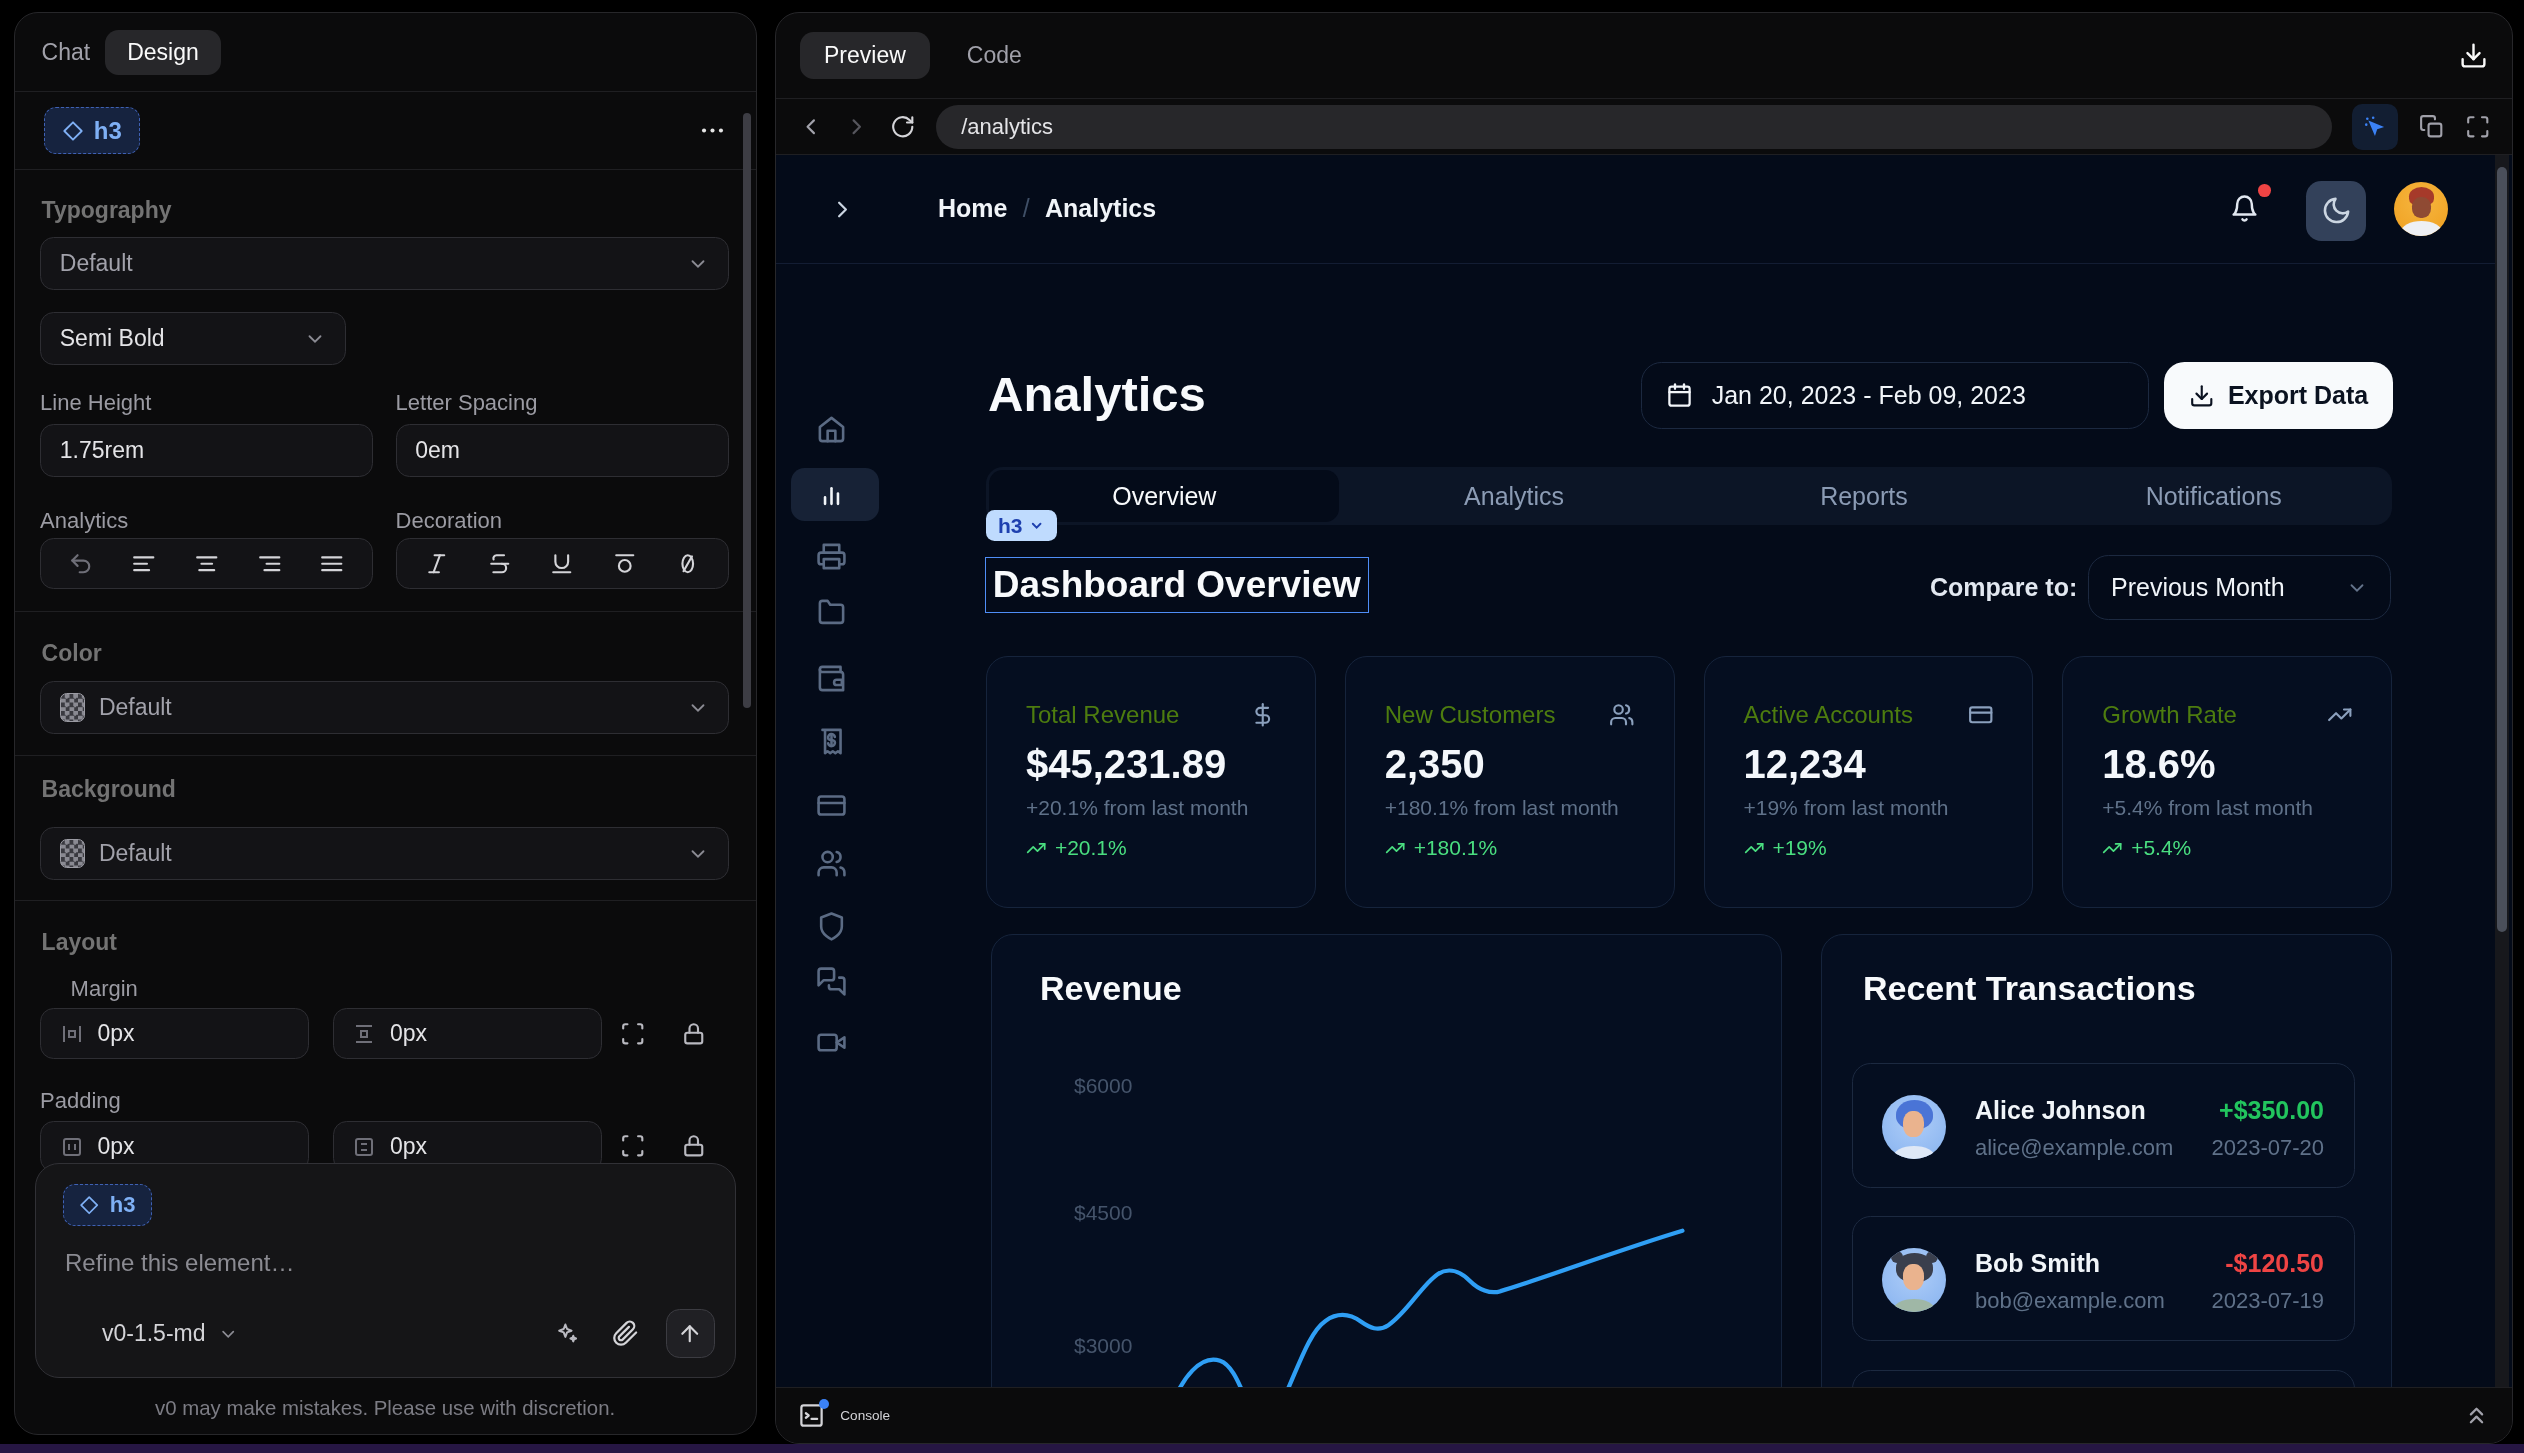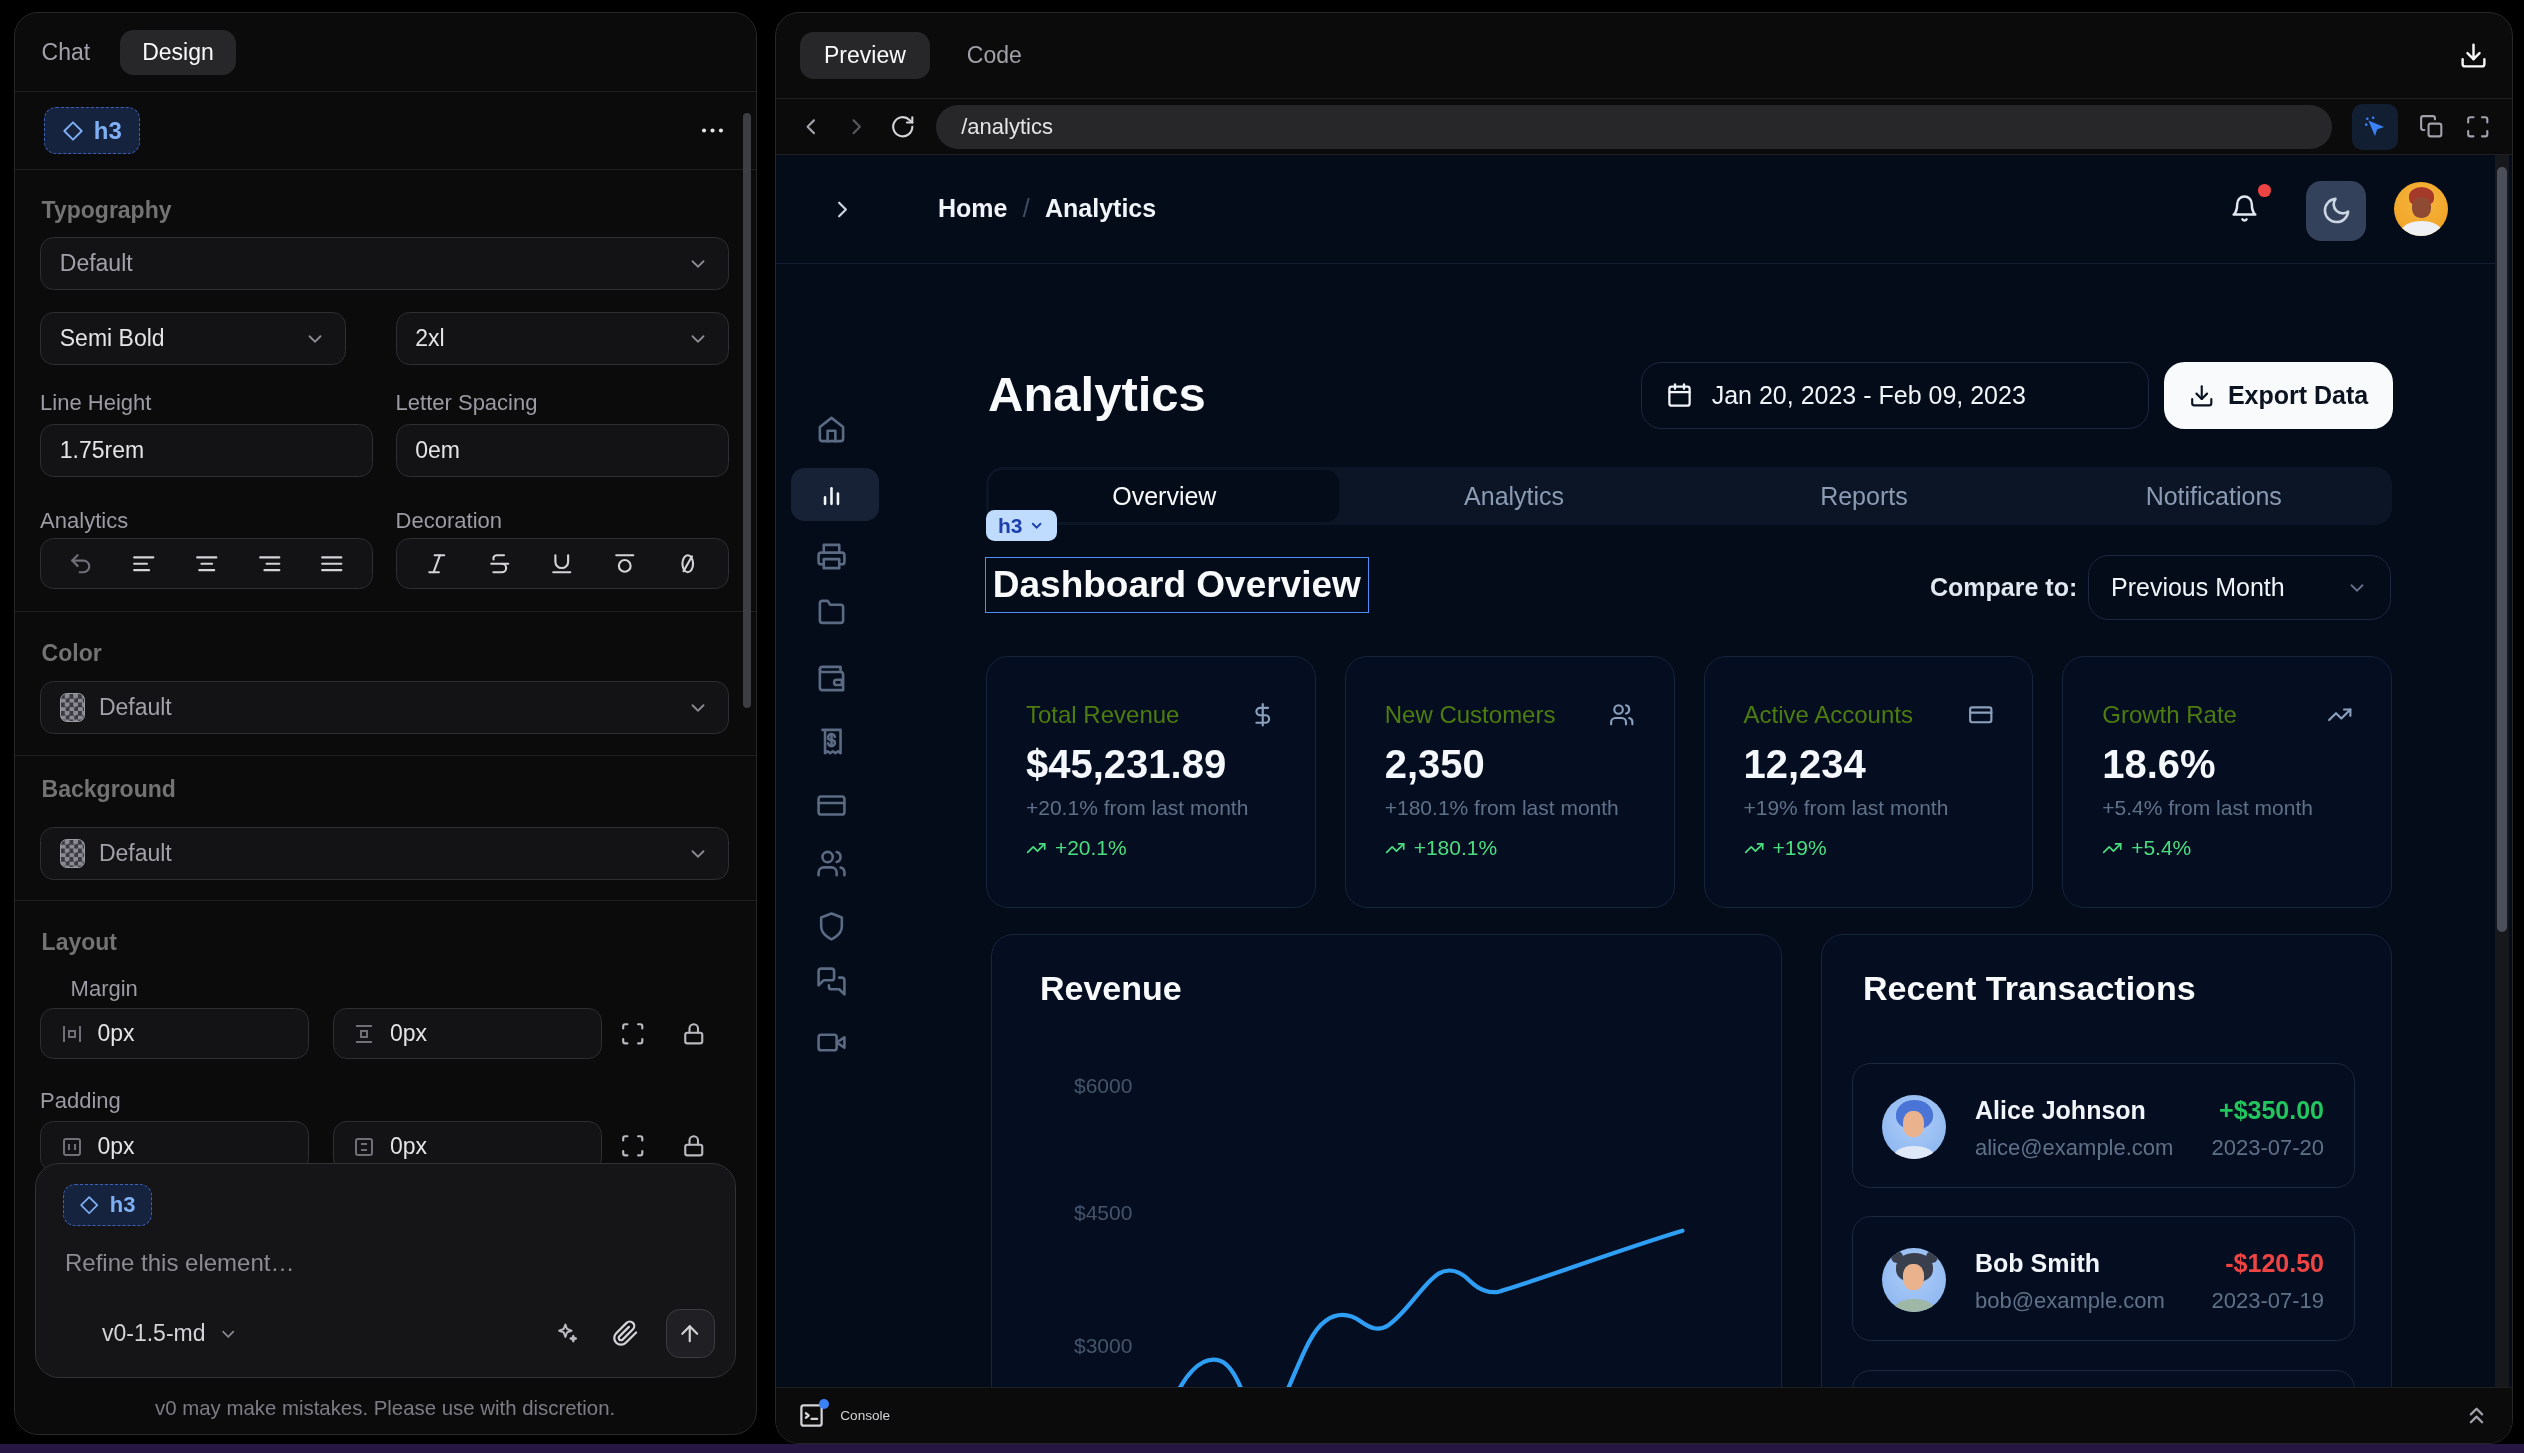--- a/index.html
+++ b/index.html
@@ -10,21 +10,21 @@
 
   .purple-strip { position:absolute; left:0; right:0; bottom:0; height:10.2px; background:#261643; }
 
   .panel { position:absolute; background:#0b0b0c; border:0.9px solid #27272a; border-radius:24px; overflow:hidden; }
   .panel-left  { left:13.6px; top:12px; width:743px; height:1423px; }
   .panel-right { left:775px; top:12px; width:1738px; height:1432px; }
 
   .divider { position:absolute; left:0; right:0; height:0.9px; background:#1f1f22; }
 
   
-  .lp-tabs { position:absolute; top:0; left:0; right:0; height:78px; display:flex; align-items:center; padding:0 27px; gap:30px; }
+  .lp-tabs { position:absolute; top:0; left:0; right:0; height:78px; display:flex; align-items:center; padding:0 27px; gap:15px; }
   .tab-chat { font-size:23px; color:#a1a1aa; cursor:default; }
   .tab-design { font-size:23px; color:#fafafa; background:#27272a; border-radius:13.6px; padding:9px 22px; }
 
   .lp-badge-row { position:absolute; top:79px; left:0; right:0; height:77px; display:flex; align-items:center; justify-content:space-between; padding:0 29px; }
   .el-badge { display:inline-flex; align-items:center; gap:10.2px; background:#16233f; border:1.7px dashed #3f61b4; border-radius:12px; padding:8.5px 17px; color:#7fb0f5; font-size:24px; font-weight:600; }
   .ellipsis { color:#e5e5e5; }
 
   .sec-label { position:absolute; left:27px; font-size:23px; font-weight:600; color:#737373; }
   .sub-label { position:absolute; font-size:22px; color:#9b9ba3; }
 
@@ -165,28 +165,20 @@
   <div class="dd" style="left:25.5px; top:224px; width:689px;">
     <span class="muted-val">Default</span>
     <span class="ic chev">
         <svg width="22" height="22" viewBox="0 0 24 24" fill="none" stroke="currentColor" stroke-width="2" stroke-linecap="round">
           <path d="M6 9l6 6 6-6"></path>
         </svg>
       </span>
   </div>
   <div class="dd" style="left:25.5px; top:299px; width:306px;">
     <span>Semi Bold</span>
-    <span class="ic chev">
-        <svg width="22" height="22" viewBox="0 0 24 24" fill="none" stroke="currentColor" stroke-width="2" stroke-linecap="round">
-          <path d="M6 9l6 6 6-6"></path>
-        </svg>
-      </span>
-  </div>
-  <div class="dd" style="left:381px; top:299px; width:333px;">
-    <span>2xl</span>
     <span class="ic chev">
         <svg width="22" height="22" viewBox="0 0 24 24" fill="none" stroke="currentColor" stroke-width="2" stroke-linecap="round">
           <path d="M6 9l6 6 6-6"></path>
         </svg>
       </span>
   </div>
   <div class="sub-label" style="left:25.5px; top:377px;">Line Height</div>
   <div class="sub-label" style="left:381px; top:377px;">Letter Spacing</div>
   <div class="inp" style="left:25.5px; top:411px; width:333px;">
       <span>1.75rem</span>

